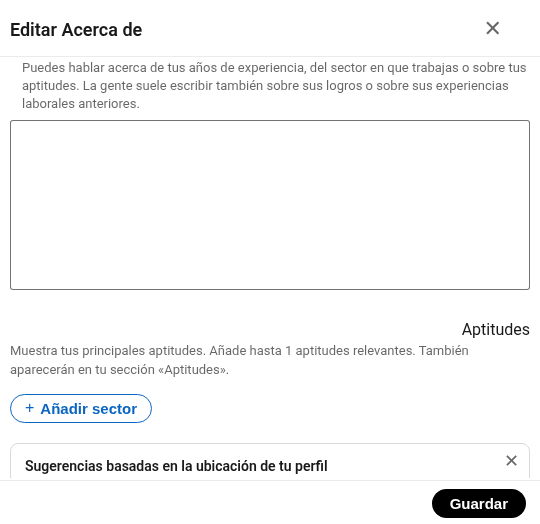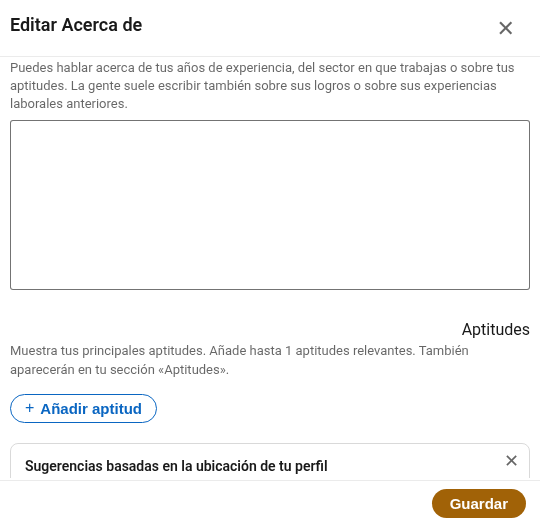--- a/index.html
+++ b/index.html
@@ -8,22 +8,22 @@
       background: #fff;
       width: 540px;
       height: 524px;
       overflow: hidden;
       position: relative;
       color: rgba(0,0,0,0.9);
     }
     .modal-header {
       display: flex;
       justify-content: space-between;
-      align-items: flex-start;
-      padding: 14px 21px 12px 10px;
+      align-items: center;
+      padding: 14px 34px 12px 10px;
     }
     .modal-title {
       font-size: 18px;
       font-weight: 600;
       color: rgba(0,0,0,0.9);
     }
     .close-btn {
       background: none;
       border: none;
       cursor: pointer;
@@ -45,21 +45,21 @@
       overflow-y: scroll;
       padding: 0 10px 10px 10px;
     }
     .scroll-area::-webkit-scrollbar { width: 14px; }
     .scroll-area::-webkit-scrollbar-thumb { background: #c1c1c1; }
     .scroll-area::-webkit-scrollbar-track { background: #f1f1f1; }
     .helper-text {
       font-size: 13px;
       color: rgba(0,0,0,0.6);
       line-height: 1.4;
-      margin: 10px 0 6px 0;
+      margin: 10px 0 6px 12px;
     }
     .about-textarea {
       width: 100%;
       height: 170px;
       resize: none;
       border: 1px solid rgba(0,0,0,0.55);
       border-radius: 3px;
       padding: 8px;
       font-family: inherit;
       font-size: 14px;
@@ -128,21 +128,21 @@
       bottom: 0;
       left: 0;
       right: 0;
       border-top: 1px solid rgba(0,0,0,0.08);
       padding: 8px 14px 6px 14px;
       display: flex;
       justify-content: flex-end;
       background: #fff;
     }
     .save-btn {
-      background: #a16207;
+      background: #000000;
       color: #fff;
       border: none;
       border-radius: 16px;
       padding: 6px 18px;
       font-size: 15px;
       font-weight: 600;
       cursor: pointer;
     }
   </style>
 </head>
@@ -157,21 +157,21 @@
 <hr class="divider">
 
 <div class="scroll-area">
   <p class="helper-text">Puedes hablar acerca de tus años de experiencia, del sector en que trabajas o sobre tus aptitudes. La gente suele escribir también sobre sus logros o sobre sus experiencias laborales anteriores.</p>
   <textarea class="about-textarea" placeholder="" style=""></textarea>
 
   <h3 class="section-title">Aptitudes</h3>
   <p class="section-sub">Muestra tus principales aptitudes. Añade hasta 1 aptitudes relevantes. También aparecerán en tu sección «Aptitudes».</p>
   <button class="pill-btn">
     <span class="plus">+</span>
-    <span>Añadir aptitud</span>
+    <span>Añadir sector</span>
   </button>
 
   <div class="suggest-box">
     <button class="dismiss-suggest">
       <span>✕</span>
     </button>
     <div class="suggest-title">Sugerencias basadas en la ubicación de tu perfil</div>
 
   </div>
 </div>

